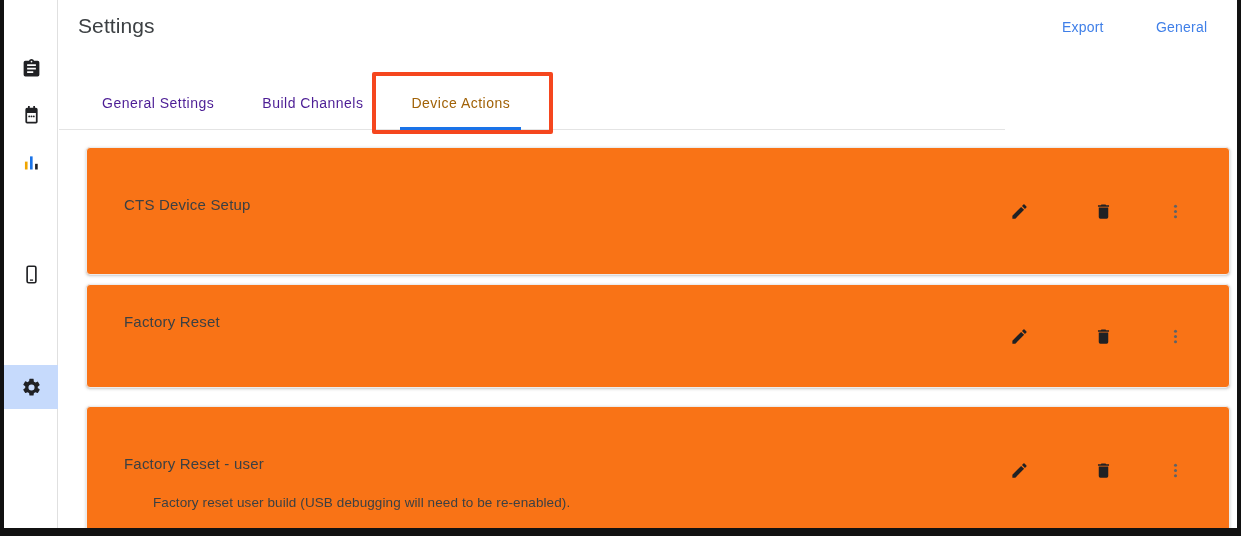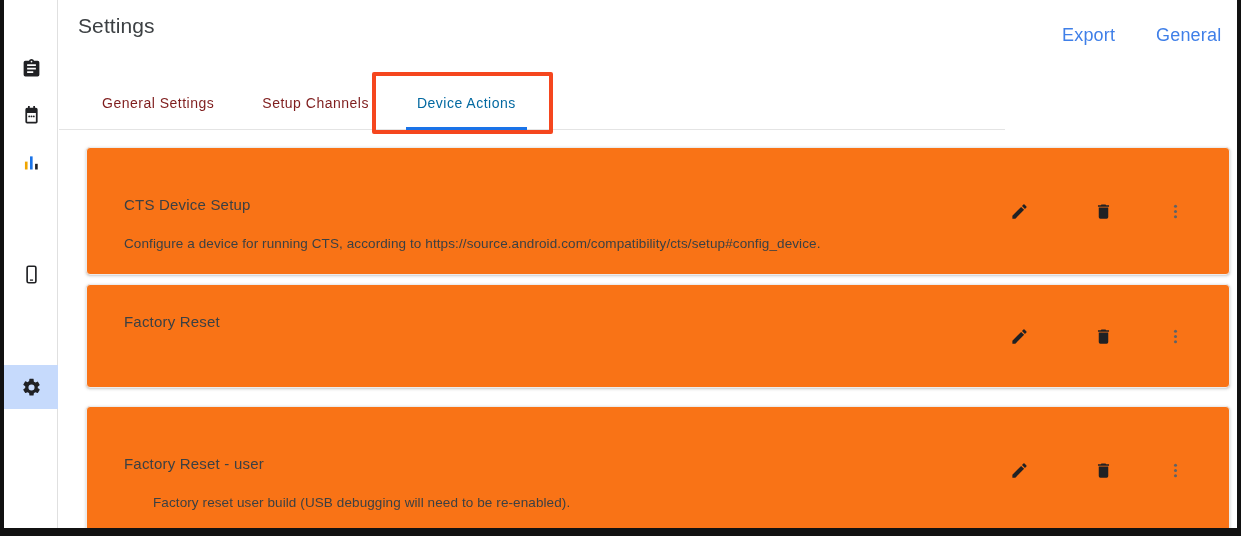--- a/index.html
+++ b/index.html
@@ -57,22 +57,22 @@
   #page-title {
     position: absolute;
     left: 19px; top: 14px;
     font-size: 21px;
     color: #3c4043;
     font-weight: 400;
     letter-spacing: .1px;
   }
   .header-link {
     position: absolute;
-    top: 25px;
-    font-size: 18px;
+    top: 19px;
+    font-size: 14px;
     color: #3f7fe8;
     cursor: pointer;
     letter-spacing: .2px;
   }
   #export-link { left: 1003px; }
   #import-link { left: 1097px; }
 
   
   #tabs {
     position: absolute;
@@ -83,26 +83,26 @@
     align-items: flex-start;
   }
   .tab {
     position: relative;
     height: 57px;
     display: flex;
     align-items: flex-start;
     justify-content: center;
     padding: 22px 24px 0 24px;
     font-size: 14px;
-    color: #7f1d1d;
+    color: #4c1d95;
     cursor: pointer;
     letter-spacing: .5px;
     white-space: nowrap;
   }
-  .tab.active { color: #0369a1; font-weight: 500; }
+  .tab.active { color: #a16207; font-weight: 500; }
   .tab.active::after {
     content: "";
     position: absolute;
     left: 13px; right: 13px;
     bottom: 0;
     height: 3px;
     background: #1a73e8;
   }
   #tab-highlight {
     position: absolute;
@@ -221,32 +221,31 @@
     </div>
   </div>
 
   <div id="header">
     <div id="page-title">Settings</div>
     <div class="header-link" id="export-link">Export</div>
     <div class="header-link" id="import-link">General</div>
 
     <div id="tabs">
       <div class="tab">General Settings</div>
-      <div class="tab">Setup Channels</div>
+      <div class="tab">Build Channels</div>
       <div class="tab active">Device Actions</div>
     </div>
   </div>
 
   <div id="tab-highlight"></div>
 
   <div id="content">
 
     <div class="card" style="top:16px; height:128px;">
       <div class="card-title" style="top:48px;">CTS Device Setup</div>
-      <div class="card-desc" style="top:88px;">Configure a device for running CTS, according to https://source.android.com/compatibility/cts/setup#config_device.</div>
       <div class="card-actions">
         <div class="act">
           <span>
             <svg width="19" height="19" viewBox="0 0 24 24" fill="#202124">
               <path d="M3 17.25V21h3.75L17.81 9.94l-3.75-3.75L3 17.25zM20.71 7.04a1 1 0 0 0 0-1.41l-2.34-2.34a1 1 0 0 0-1.41 0l-1.83 1.83 3.75 3.75 1.83-1.83z"></path>
             </svg>
           </span>
         </div>
         <div id="act-gap-a"></div>
         <div class="act">

